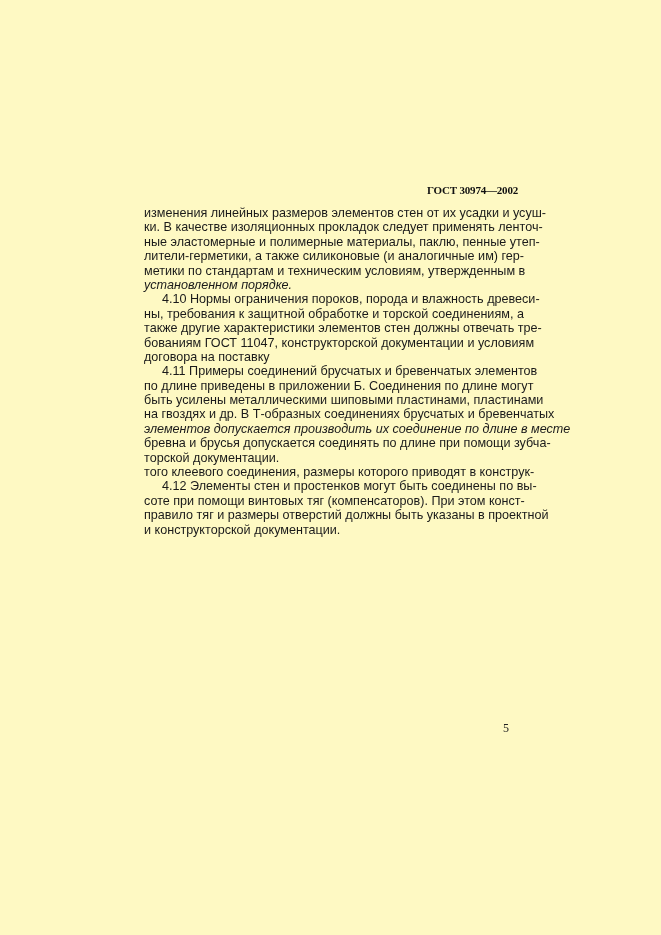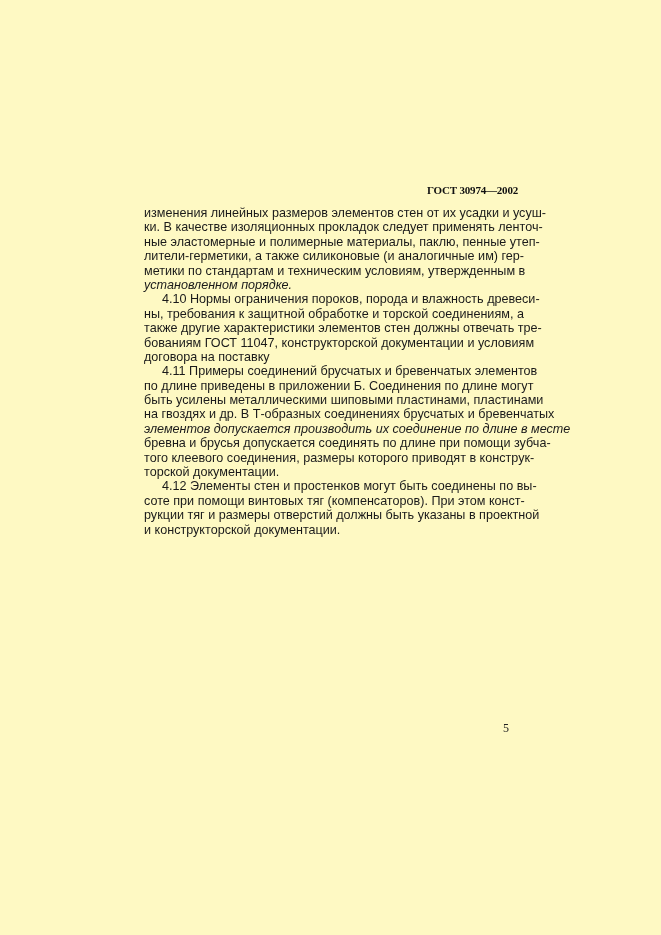--- a/index.html
+++ b/index.html
@@ -50,26 +50,26 @@
       <span class="line last">договора на поставку</span>
     </div>
 
     <div>
       <span class="line indent">4.11 Примеры соединений брусчатых и бревенчатых элементов</span>
       <span class="line">по длине приведены в приложении Б. Соединения по длине могут</span>
       <span class="line">быть усилены металлическими шиповыми пластинами, пластинами</span>
       <span class="line">на гвоздях и др. В Т-образных соединениях брусчатых и бревенчатых</span>
       <em class="line">элементов допускается производить их соединение по длине в месте</em>
       <span class="line">бревна и брусья допускается соединять по длине при помощи зубча-</span>
+      <span class="line last">торской документации.</span>
       <span class="line">того клеевого соединения, размеры которого приводят в конструк-</span>
-      <span class="line last">торской документации.</span>
     </div>
 
     <div>
       <span class="line indent">4.12 Элементы стен и простенков могут быть соединены по вы-</span>
       <span class="line">соте при помощи винтовых тяг (компенсаторов). При этом конст-</span>
-      <span class="line">рукции тяг и размеры отверстий должны быть указаны в проектной</span>
+      <span class="line">правило тяг и размеры отверстий должны быть указаны в проектной</span>
       <span class="line last">и конструкторской документации.</span>
     </div>
   </div>
 
   <div class="page-number">5</div>
 </div>
 
 </body></html>

